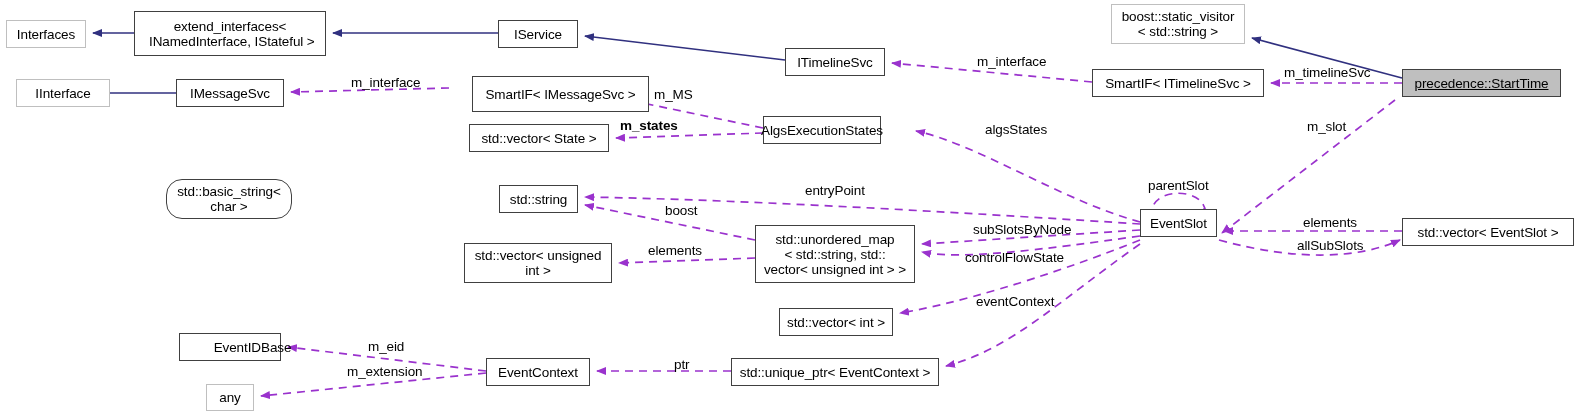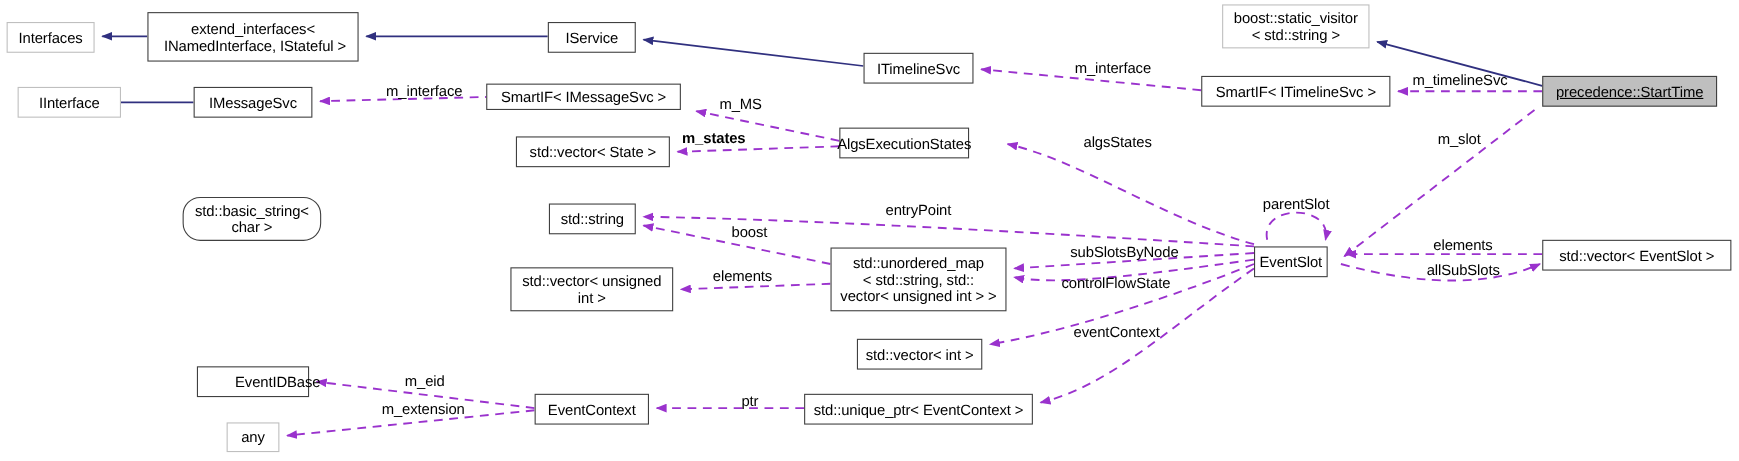--- a/index.html
+++ b/index.html
@@ -97,35 +97,35 @@
 
   <div id="nodes-group">
       <div class="node-box light" style="left: 6px; top: 20px; width: 80px; height: 28px;"><span>Interfaces</span></div>
       <div class="node-box" style="left: 134px; top: 11px; width: 192px; height: 45px;"><span>extend_interfaces&lt;
  INamedInterface, IStateful &gt;</span></div>
       <div class="node-box" style="left: 498px; top: 20px; width: 80px; height: 28px;"><span>IService</span></div>
       <div class="node-box light" style="left: 1111px; top: 4px; width: 134px; height: 40px;"><span>boost::static_visitor
 &lt; std::string &gt;</span></div>
       <div class="node-box light" style="left: 6px; top: 79px; width: 94px; height: 28px; margin-left: 10px;"><span>IInterface</span></div>
       <div class="node-box" style="left: 176px; top: 79px; width: 108px; height: 28px;"><span>IMessageSvc</span></div>
-      <div class="node-box" style="left: 442px; top: 76px; width: 177px; height: 24px;"><span>SmartIF&lt; IMessageSvc &gt;</span></div>
+      <div class="node-box" style="left: 472px; top: 76px; width: 177px; height: 36px;"><span>SmartIF&lt; IMessageSvc &gt;</span></div>
       <div class="node-box" style="left: 785px; top: 48px; width: 100px; height: 28px;"><span>ITimelineSvc</span></div>
       <div class="node-box" style="left: 1092px; top: 69px; width: 172px; height: 28px;"><span>SmartIF&lt; ITimelineSvc &gt;</span></div>
       <div class="node-box highlight" style="left: 1402px; top: 69px; width: 159px; height: 28px; text-decoration: underline;"><span>precedence::StartTime</span></div>
       <div class="node-box" style="left: 469px; top: 124px; width: 140px; height: 28px;"><span>std::vector&lt; State &gt;</span></div>
       <div class="node-box" style="left: 763px; top: 116px; width: 118px; height: 28px;"><span>AlgsExecutionStates</span></div>
       <div class="node-box" style="left: 166px; top: 179px; width: 126px; height: 40px; border-radius: 16px;"><span>std::basic_string&lt;
 char &gt;</span></div>
       <div class="node-box" style="left: 499px; top: 185px; width: 79px; height: 28px;"><span>std::string</span></div>
       <div class="node-box" style="left: 464px; top: 243px; width: 148px; height: 40px;"><span>std::vector&lt; unsigned
 int &gt;</span></div>
       <div class="node-box" style="left: 755px; top: 225px; width: 160px; height: 58px;"><span>std::unordered_map
 &lt; std::string, std::
 vector&lt; unsigned int &gt; &gt;</span></div>
-      <div class="node-box" style="left: 1140px; top: 224px; width: 67px; height: 28px;"><span>EventSlot</span></div>
+      <div class="node-box" style="left: 1140px; top: 209px; width: 77px; height: 28px;"><span>EventSlot</span></div>
       <div class="node-box" style="left: 1402px; top: 218px; width: 172px; height: 28px;"><span>std::vector&lt; EventSlot &gt;</span></div>
       <div class="node-box" style="left: 779px; top: 308px; width: 114px; height: 28px;"><span>std::vector&lt; int &gt;</span></div>
       <div class="node-box" style="left: 179px; top: 333px; width: 102px; height: 28px; padding-left: 45px;"><span>EventIDBase</span></div>
       <div class="node-box" style="left: 486px; top: 358px; width: 104px; height: 28px;"><span>EventContext</span></div>
       <div class="node-box" style="left: 731px; top: 358px; width: 208px; height: 28px;"><span>std::unique_ptr&lt; EventContext &gt;</span></div>
       <div class="node-box light" style="left: 206px; top: 384px; width: 48px; height: 27px;"><span>any</span></div>
     </div>
   <div id="labels-group">
       <div class="edge-label" style="left: 351px; top: 76px;">m_interface</div>
       <div class="edge-label" style="left: 977px; top: 55px;">m_interface</div>

